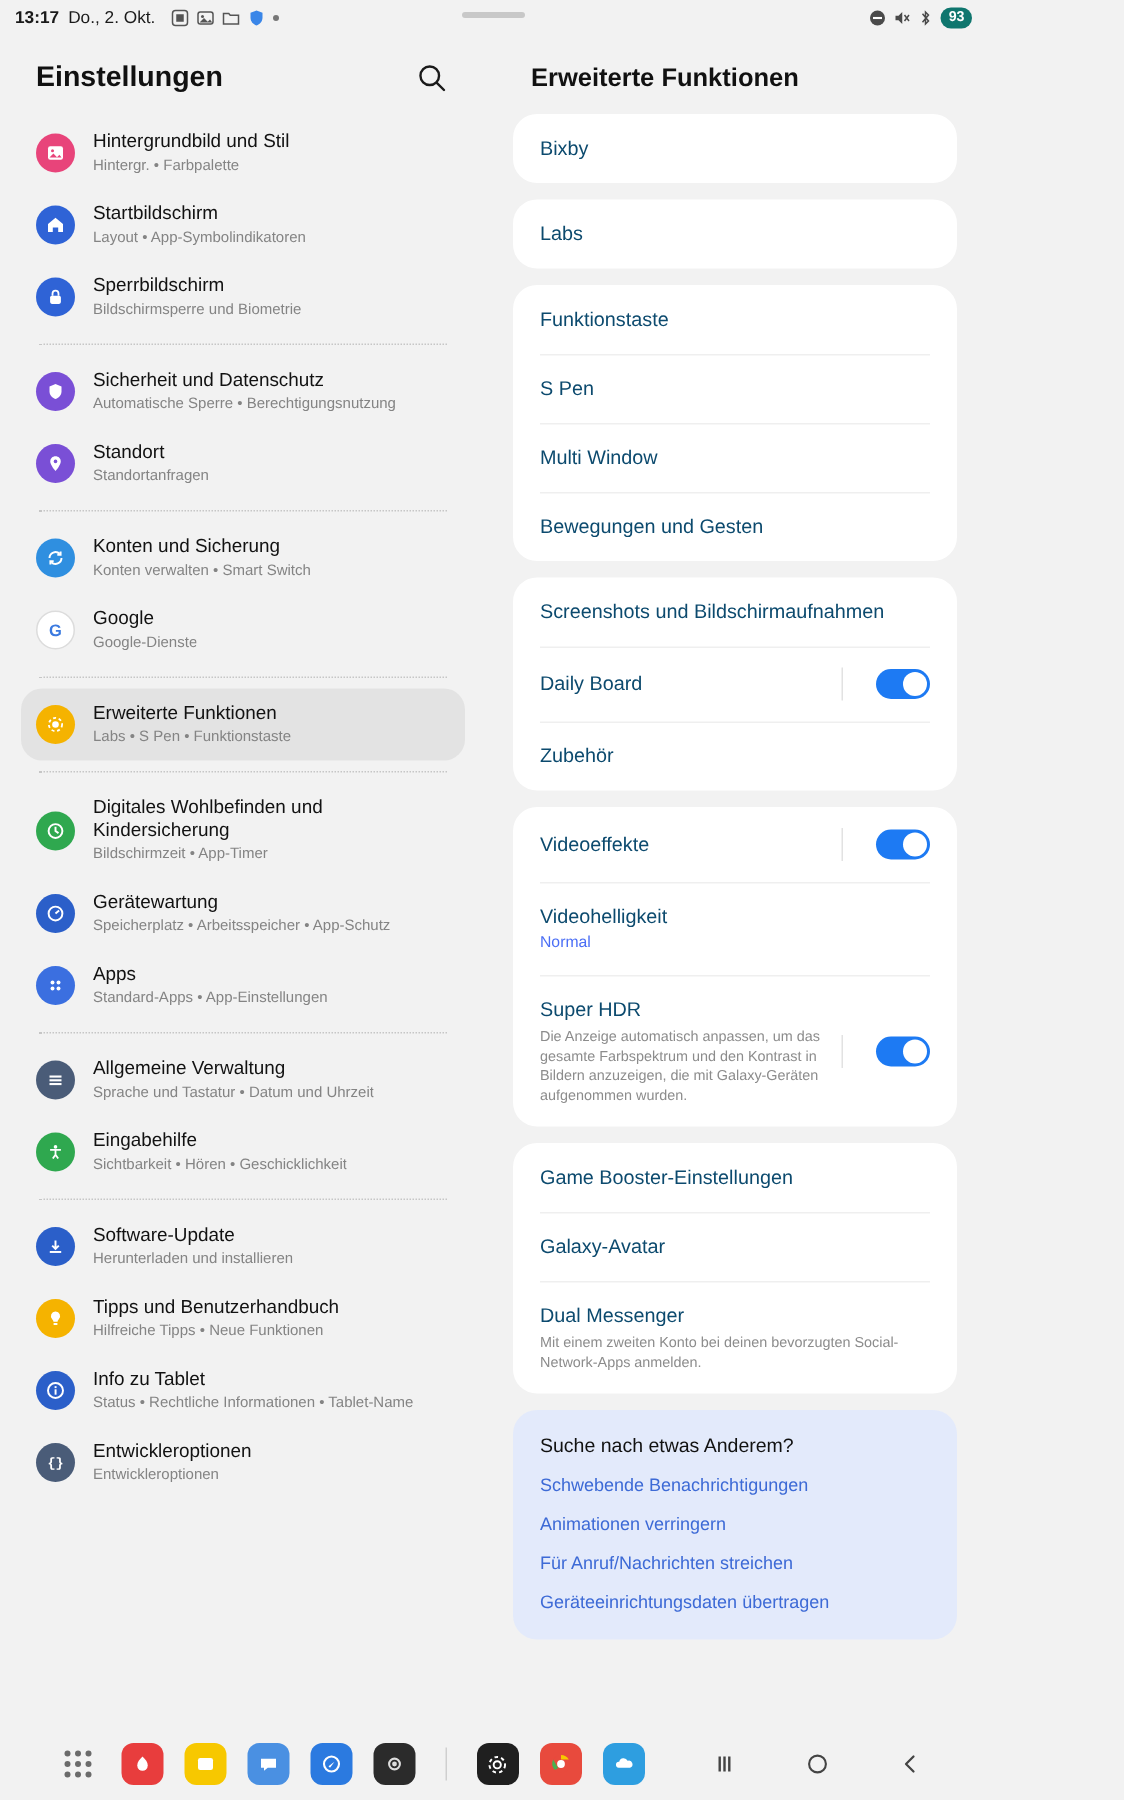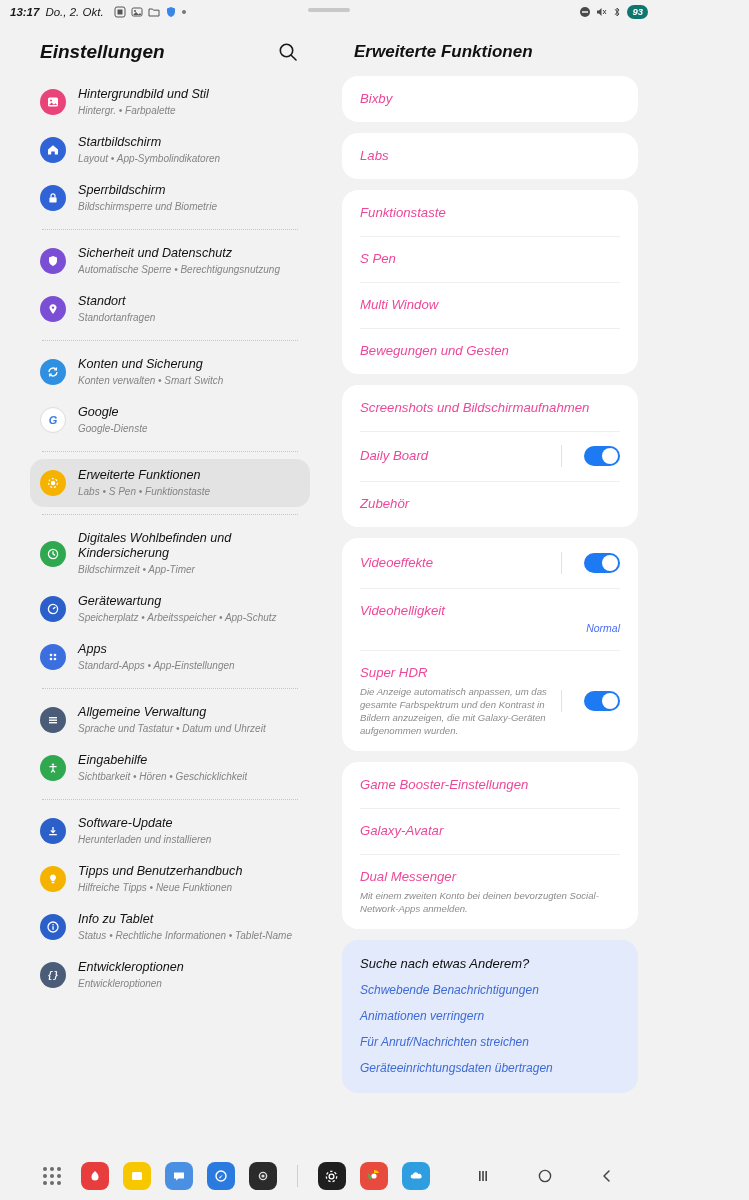--- a/index.html
+++ b/index.html
@@ -2,21 +2,21 @@
 <html><head>
 <meta charset="utf-8">
 <style>
   * { box-sizing: border-box; margin: 0; padding: 0; }
   html, body {
     width: 749px; height: 1200px;
     font-family: "Liberation Sans", sans-serif;
     background: #f2f2f2;
     overflow: hidden;
   }
-  .screen { position: relative; width: 658px; height: 1200px; background: #f2f2f2; font-style: italic; }
+  .screen { position: relative; width: 658px; height: 1200px; background: #f2f2f2; }
 
   
   .statusbar {
     height: 24px; display: flex; align-items: center;
     padding: 0 10px; font-size: 11.5px; color: #1a1a1a;
     background: #f2f2f2;
   }
   .sb-left { display: flex; align-items: center; gap: 6px; }
   .sb-time { font-weight: 700; font-size: 11.5px; }
   .sb-date { font-size: 11.5px; }
@@ -33,21 +33,21 @@
 
   
   .handle {
     position: absolute; left: 50%; transform: translateX(-50%);
     top: 8px; width: 42px; height: 4px; border-radius: 2px; background: #c8c8c8;
   }
   .content { position: absolute; top: 24px; left: 0; right: 0; bottom: 0; display: flex; }
 
   
   .left {
-    width: 322px; background: #f2f2f2; padding: 0 0 0 18px;
+    width: 322px; background: #f2f2f2; padding: 0 0 0 2px;
     overflow: hidden; position: relative;
   }
   .left-header {
     display: flex; align-items: center; justify-content: space-between;
     padding: 16px 22px 14px 22px;
   }
   .left-title { font-size: 19px; font-weight: 700; color: #111; }
   .search-btn { width: 24px; height: 24px; cursor: pointer; }
 
   .menu { padding: 0 12px; }
@@ -76,22 +76,22 @@
   .card { background: #fff; border-radius: 16px; margin-bottom: 11px; overflow: hidden; }
   .row {
     display: flex; align-items: center; padding: 14px 18px; cursor: pointer;
     position: relative; min-height: 40px;
   }
   .row + .row::before {
     content: ""; position: absolute; top: 0; left: 18px; right: 18px;
     border-top: 1px solid #efefef;
   }
   .row-text { flex: 1; min-width: 0; }
-  .r1 { font-size: 13.2px; color: #ec4899; line-height: 18px; }
-  .r2 { font-size: 10.5px; color: #4b6ef5; line-height: 15px; margin-top: 1px; text-align: right; }
+  .r1 { font-size: 13.2px; color: #0c4a6e; line-height: 18px; }
+  .r2 { font-size: 10.5px; color: #4b6ef5; line-height: 15px; margin-top: 1px; }
   .rdesc { font-size: 9.6px; color: #8c8c8c; line-height: 13px; margin-top: 3px; padding-right: 8px; }
 
   .toggle {
     width: 36px; height: 20px; border-radius: 10px; background: #1d7af3;
     position: relative; flex: 0 0 auto; margin-left: 10px; cursor: pointer;
   }
   .toggle::after {
     content: ""; position: absolute; top: 2px; right: 2px;
     width: 16px; height: 16px; border-radius: 50%; background: #fff;
   }

